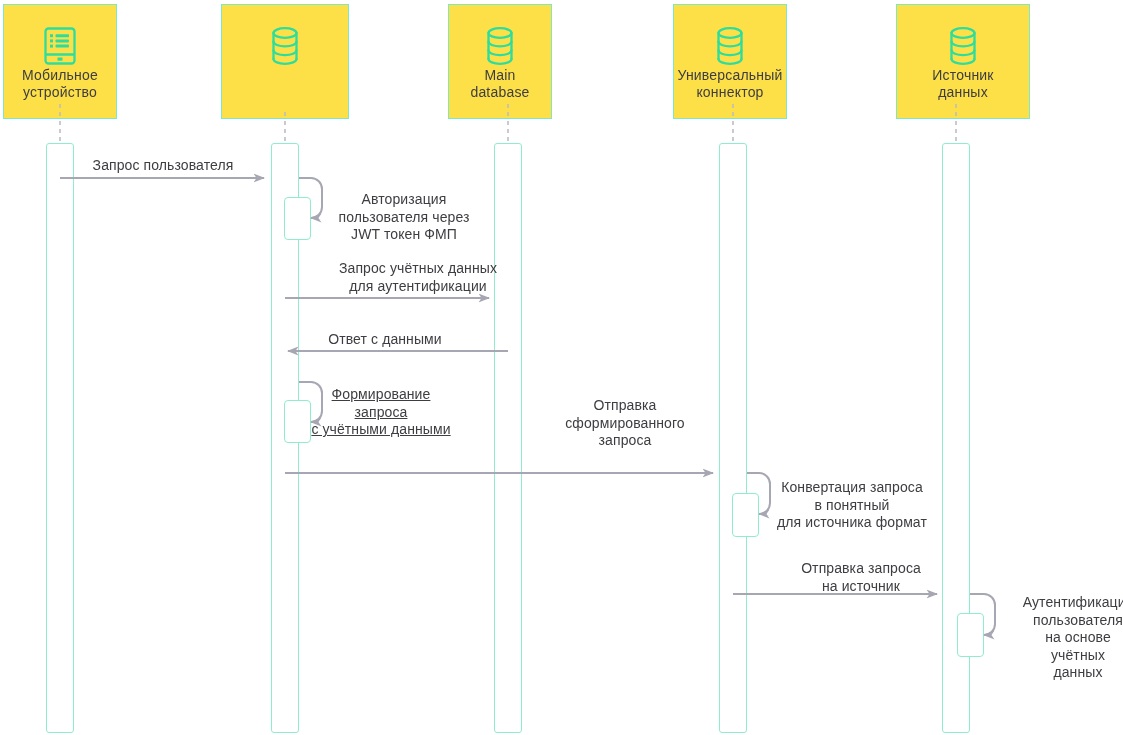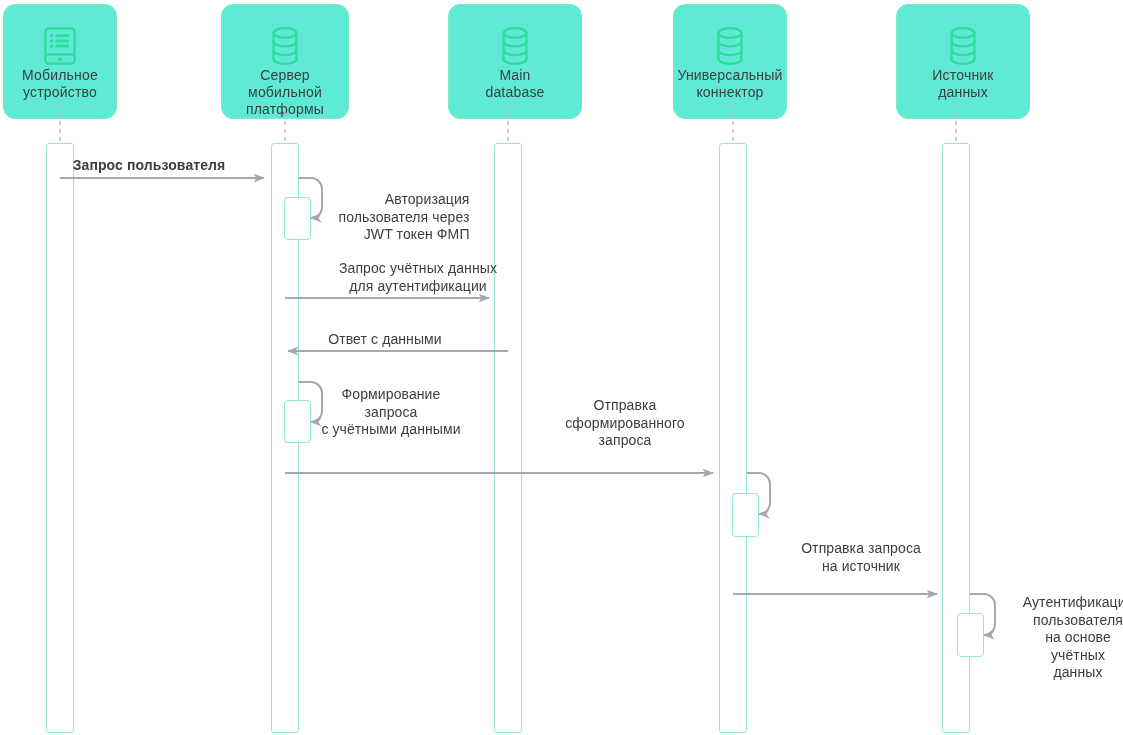--- a/index.html
+++ b/index.html
@@ -5,22 +5,22 @@
   html,body { margin:0; padding:0; background:#fff; }
   .canvas {
     position:relative; width:1123px; height:735px; overflow:hidden;
     background:var(--background,#fff);
     font-family:"Liberation Sans", sans-serif;
     color:var(--text-dark,#3d3d42);
   }
   
   .pbox {
     position:absolute; top:4px; height:115px; box-sizing:border-box;
-    background:#5eead4; border:1.5px solid var(--border-green,#7de9c3);
-    border-radius:12px; z-index:1;
+    background:#fde047; border:1.5px solid var(--border-green,#7de9c3);
+    border-radius:0; z-index:1;
   }
   .pbox .icon { position:absolute; top:22px; left:50%; transform:translateX(-50%); }
   .plabel {
     position:absolute; top:62px; left:0; right:0; text-align:center;
     font-size:14px; line-height:17px; letter-spacing:.2px; white-space:pre-line;
     z-index:5;
   }
   
   .bar {
     position:absolute; top:143px; width:28px; height:590px; box-sizing:border-box;
@@ -71,26 +71,23 @@
   <div class="pbox" style="left:221px;width:128px;">
     <span class="icon">
       <svg width="32" height="38" viewBox="0 0 32 38">
         <ellipse class="icon-stroke" cx="16" cy="6" rx="11.5" ry="4.8"></ellipse>
         <path class="icon-stroke" d="M4.5 6 V32 M27.5 6 V32"></path>
         <path class="icon-stroke" d="M4.5 14.6 A11.5 4.8 0 0 0 27.5 14.6"></path>
         <path class="icon-stroke" d="M4.5 23.3 A11.5 4.8 0 0 0 27.5 23.3"></path>
         <path class="icon-stroke" d="M4.5 32 A11.5 4.8 0 0 0 27.5 32"></path>
       </svg>
     </span>
-    <div class="plabel">Сервер
-мобильной
-платформы</div>
   </div>
 
-  <div class="pbox" style="left:448px;width:134px;padding-left:36px;">
+  <div class="pbox" style="left:448px;width:104px;padding-left:36px;">
     <span class="icon">
       <svg width="32" height="38" viewBox="0 0 32 38">
         <ellipse class="icon-stroke" cx="16" cy="6" rx="11.5" ry="4.8"></ellipse>
         <path class="icon-stroke" d="M4.5 6 V32 M27.5 6 V32"></path>
         <path class="icon-stroke" d="M4.5 14.6 A11.5 4.8 0 0 0 27.5 14.6"></path>
         <path class="icon-stroke" d="M4.5 23.3 A11.5 4.8 0 0 0 27.5 23.3"></path>
         <path class="icon-stroke" d="M4.5 32 A11.5 4.8 0 0 0 27.5 32"></path>
       </svg>
     </span>
     <div class="plabel">Main
@@ -161,33 +158,36 @@
     <line class="msgline" marker-end="url(#ah)" x1="508" y1="351" x2="288" y2="351"></line>
     <line class="msgline" marker-end="url(#ah)" x1="285" y1="473" x2="713" y2="473"></line>
     <line class="msgline" marker-end="url(#ah)" x1="733" y1="594" x2="937" y2="594"></line>
 
     <path class="selfline" marker-end="url(#ah)" d="M299 178 H311 A11 11 0 0 1 322 189 V207 A11 11 0 0 1 311 218"></path>
     <path class="selfline" marker-end="url(#ah)" d="M299 382 H311 A11 11 0 0 1 322 393 V411 A11 11 0 0 1 311 422"></path>
     <path class="selfline" marker-end="url(#ah)" d="M747 473 H759 A11 11 0 0 1 770 484 V503 A11 11 0 0 1 759 514"></path>
     <path class="selfline" marker-end="url(#ah)" d="M970 594 H984 A11 11 0 0 1 995 605 V624 A11 11 0 0 1 984 635"></path>
   </svg>
 
-  <div class="mlabel" style="left:149px;top:157px;font-weight:bold;">Запрос пользователя</div>
-  <div class="mlabel" style="left:404px;top:191px;text-align:right;">Авторизация
+  <div class="mlabel" style="left:163px;top:157px;">Запрос пользователя</div>
+  <div class="mlabel" style="left:404px;top:191px;">Авторизация
 пользователя через
 JWT токен ФМП</div>
   <div class="mlabel" style="left:390px;top:260px;margin-left:28px;">Запрос учётных данных
 для аутентификации</div>
   <div class="mlabel" style="left:385px;top:331px;">Ответ с данными</div>
-  <div class="mlabel" style="left:391px;top:386px;">Формирование
+  <div class="mlabel" style="left:381px;top:386px;text-decoration:underline;">Формирование
 запроса
 с учётными данными</div>
   <div class="mlabel" style="left:625px;top:397px;">Отправка
 сформированного
 запроса</div>
-  <div class="mlabel" style="left:861px;top:540px;">Отправка запроса
+  <div class="mlabel" style="left:852px;top:479px;">Конвертация запроса
+в понятный
+для источника формат</div>
+  <div class="mlabel" style="left:861px;top:560px;">Отправка запроса
 на источник</div>
   <div class="mlabel" style="left:1062px;top:594px;margin-left:16px;">Аутентификация
 пользователя
 на основе учётных
 данных</div>
 
 </div>
 
 </body></html>

